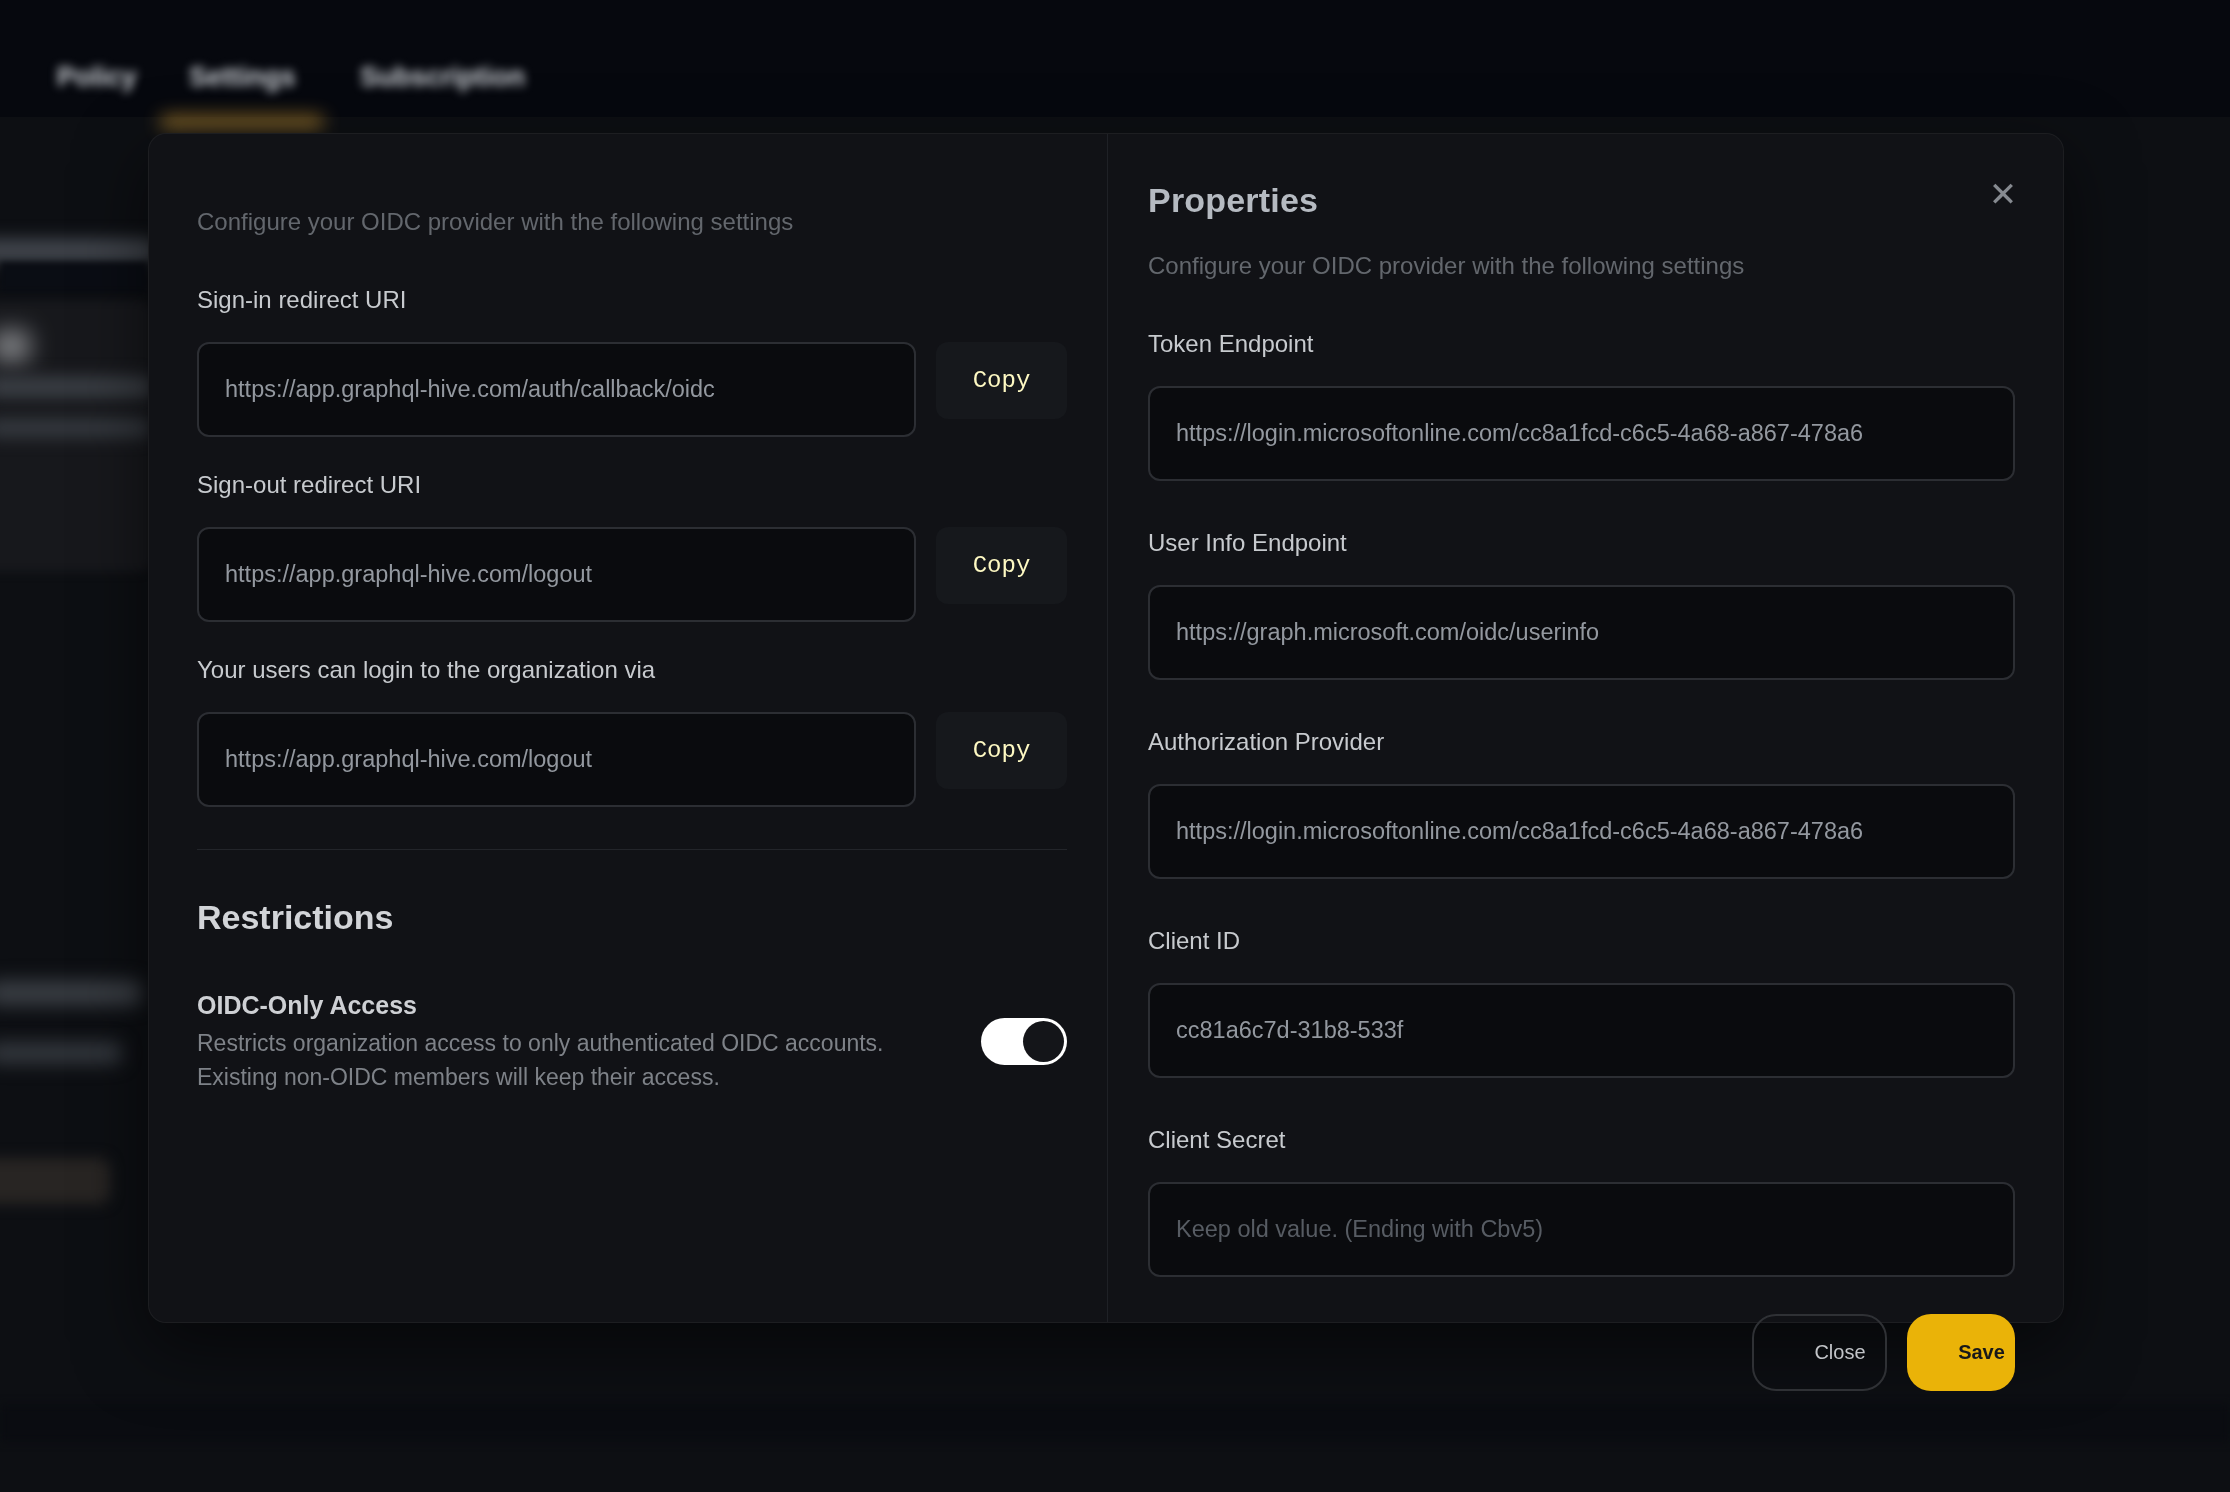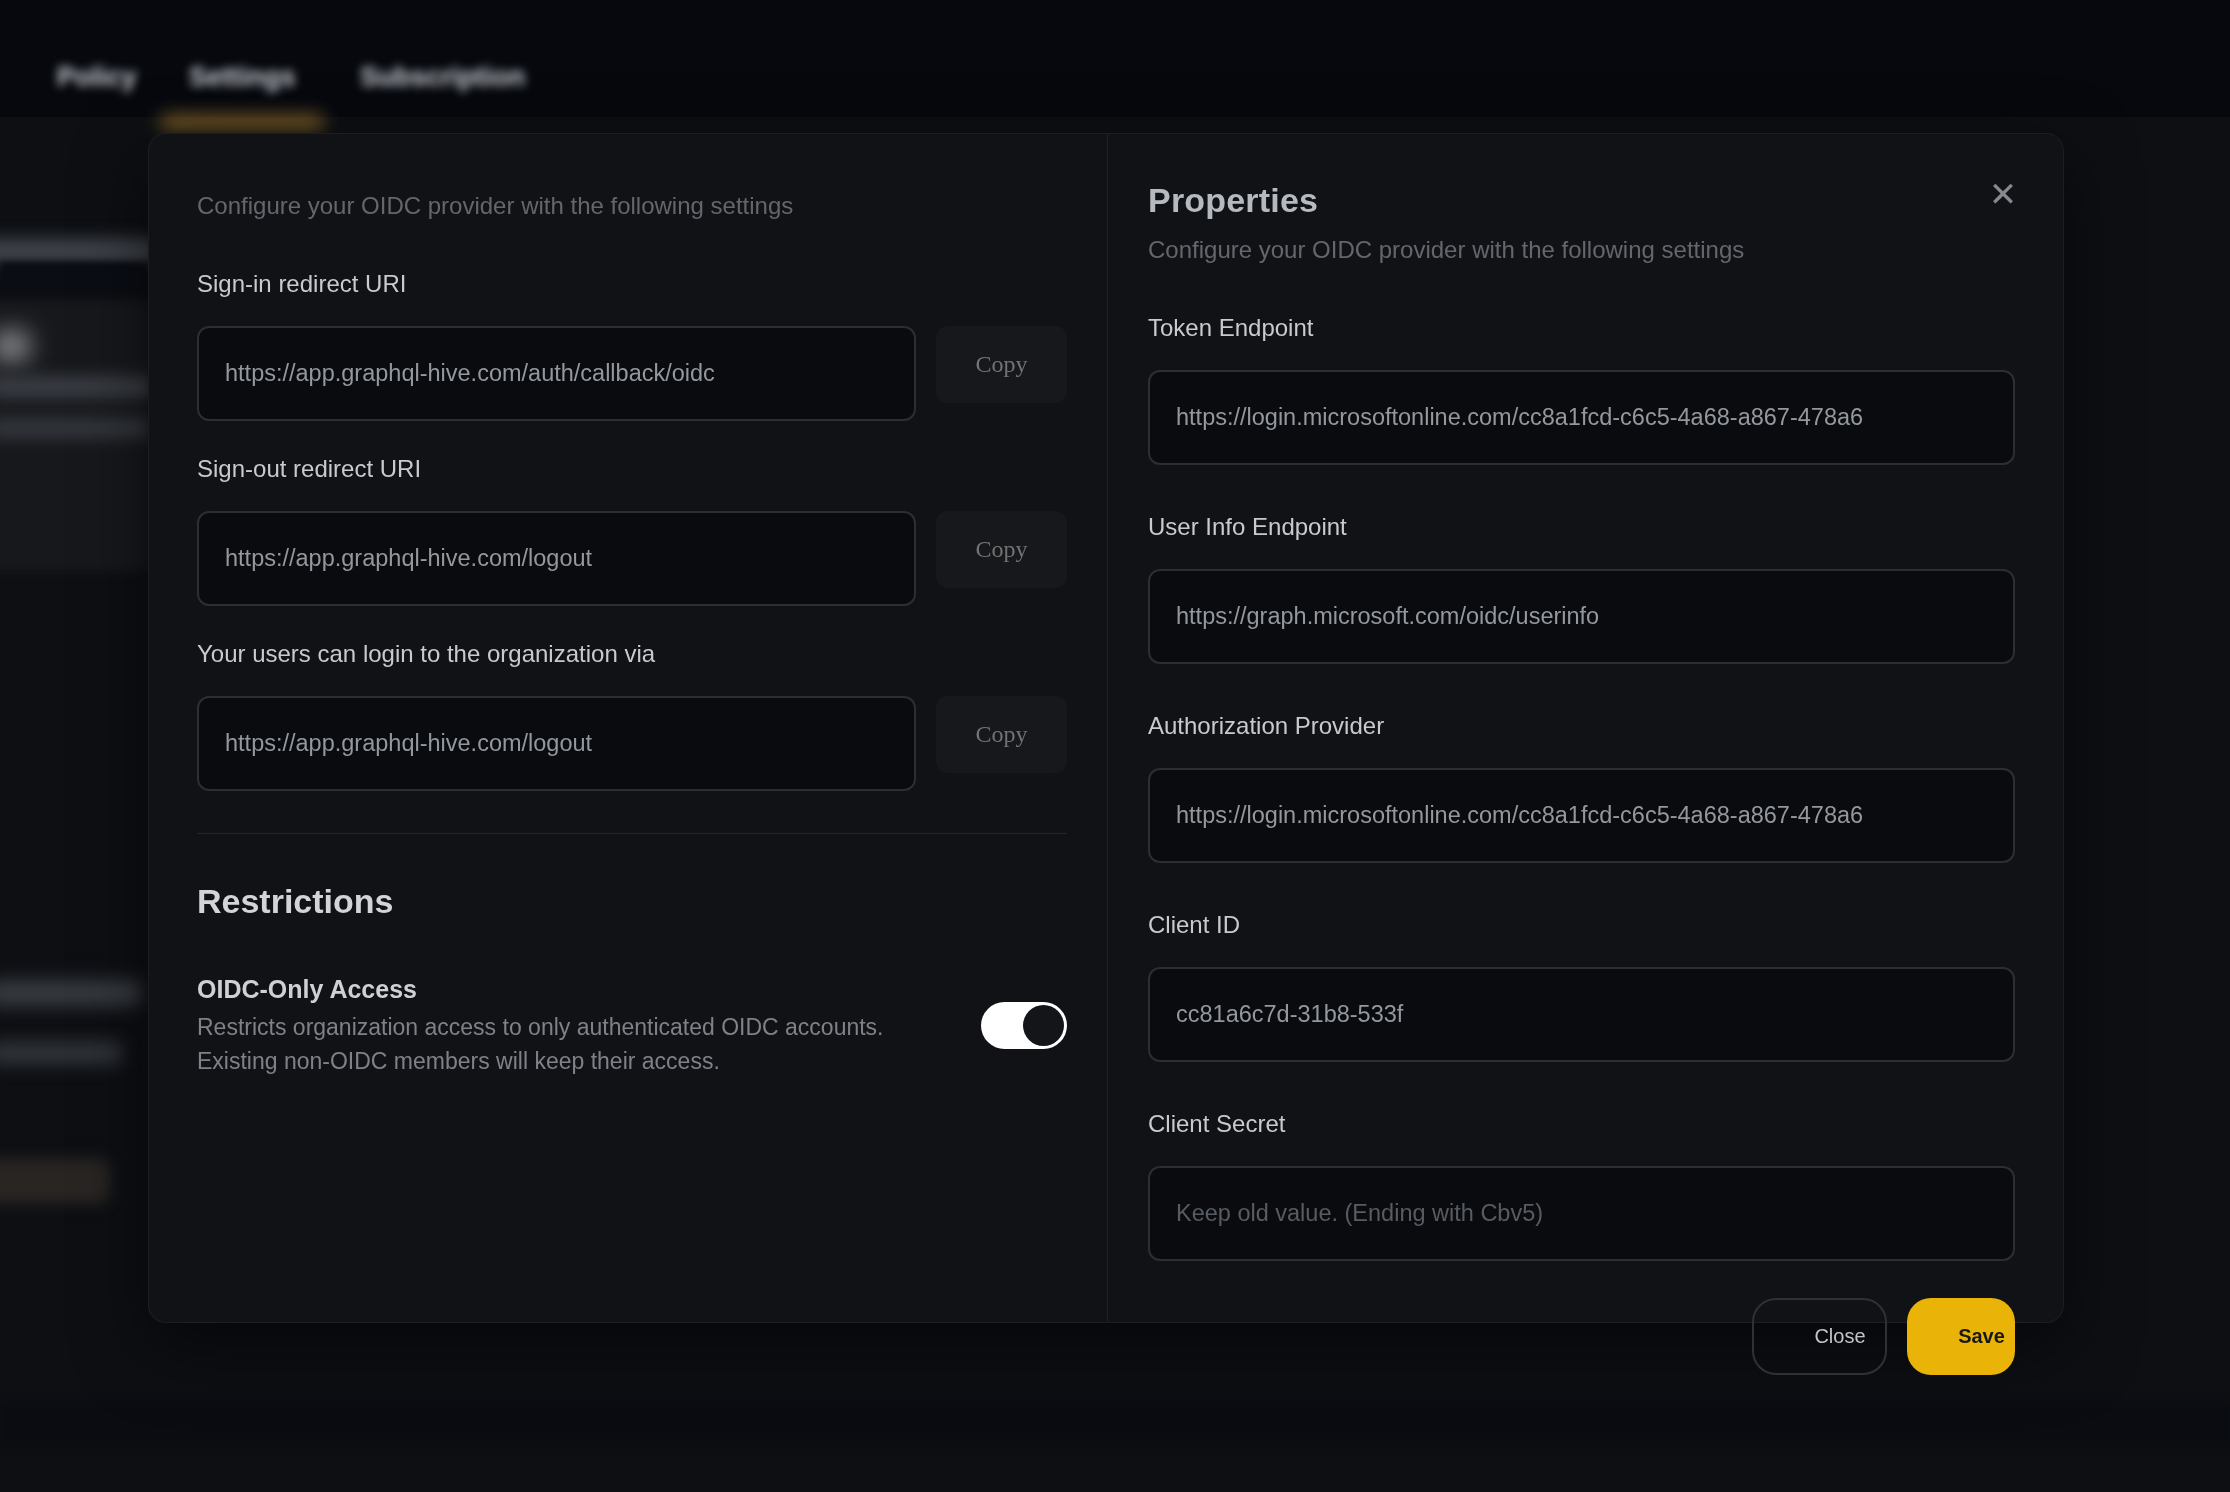--- a/index.html
+++ b/index.html
@@ -68,21 +68,21 @@
     flex: 1;
     padding: 44px 48px 0 40px;
     display: flex; flex-direction: column;
   }
 
   .section-title {
     color: #b5bac1; font-size: 34px; font-weight: 600; line-height: 44px;
     letter-spacing: .2px;
   }
   .section-subtitle {
-    margin-top: 12px;
+    margin-top: 28px;
     color: #63676d; font-size: 24px; font-weight: 400; line-height: 32px;
   }
 
   .field-label {
     margin-top: 46px;
     color: #c7cace; font-size: 24px; font-weight: 500; line-height: 32px;
   }
   .field-label.tight { margin-top: 32px; }
 
   .input-row { display: flex; gap: 20px; margin-top: 26px; }
@@ -96,22 +96,22 @@
     font-family: "Liberation Sans", sans-serif;
     white-space: nowrap; overflow: hidden;
     outline: none;
   }
   .text-input::placeholder { color: #575c63; }
   .input-row .text-input { flex: 1; min-width: 0; }
 
   .copy-btn {
     flex: 0 0 131px; height: 77px;
     background: #16181c; border: none; border-radius: 12px;
-    color: #737373; font-size: 24px; font-weight: 500;
-    font-family: Liberation Serif, serif;
+    color: #fef9c3; font-size: 24px; font-weight: 500;
+    font-family: Liberation Mono, monospace;
     cursor: pointer;
   }
 
   .h-divider { margin-top: 42px; height: 1px; background: #23252a; width: 100%; }
 
   .restrictions-title {
     margin-top: 46px;
     color: #d2d4d8; font-size: 34px; font-weight: 700; line-height: 42px;
   }
   .oidc-row {

